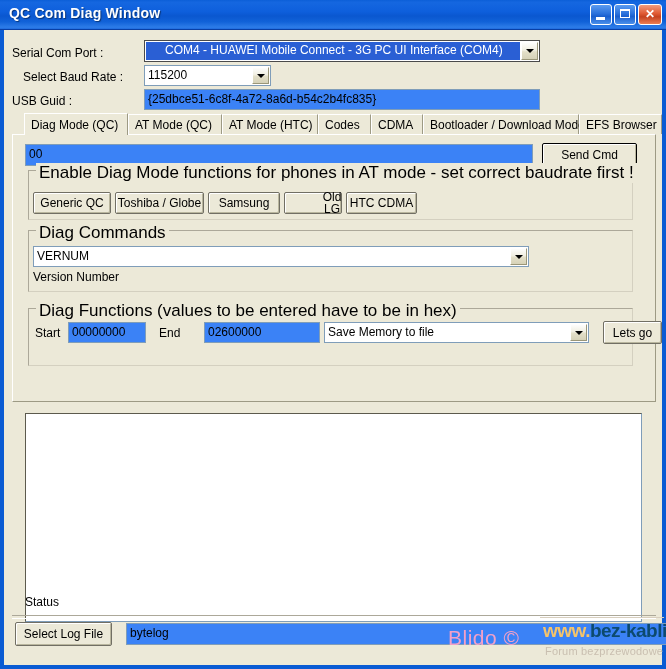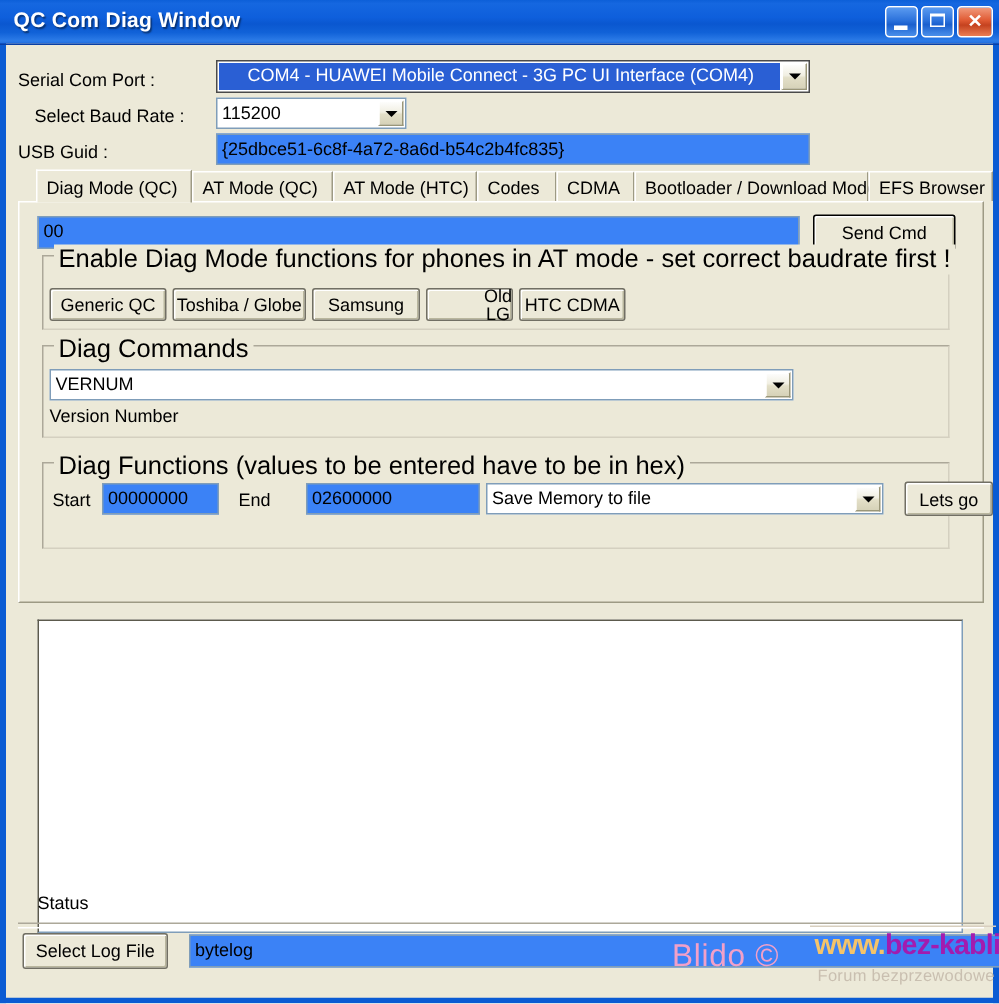--- a/index.html
+++ b/index.html
@@ -314,21 +314,21 @@
   }
   .wm-url {
     left: 543px;
     top: 620px;
     font-size: 19px;
     font-weight: bold;
     white-space: nowrap;
     letter-spacing: -0.5px;
   }
   .wm-url .w1 { color: #F5C46A; }
-  .wm-url .w2 { color: #a21caf; }
+  .wm-url .w2 { color: #0c4a6e; }
   .wm-sub {
     left: 545px;
     top: 645px;
     font-size: 11px;
     color: #C9BFB0;
     white-space: nowrap;
     letter-spacing: 0.2px;
   }
   .wm-line {
     left: 540px;

